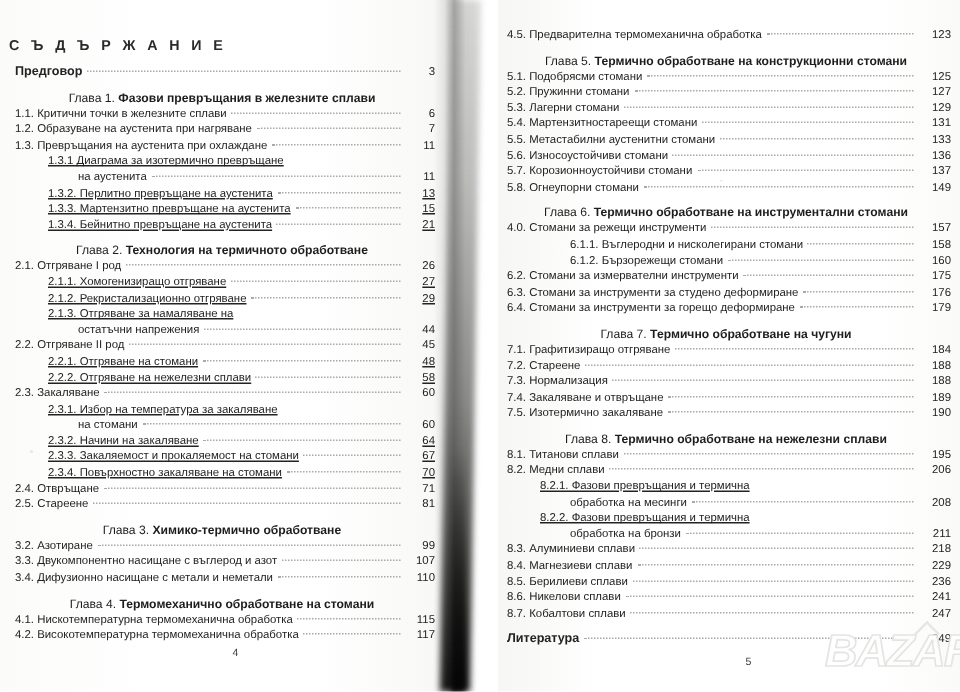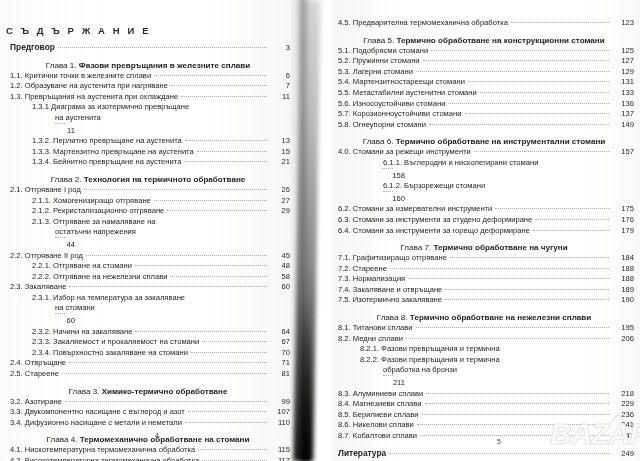--- a/index.html
+++ b/index.html
@@ -104,22 +104,22 @@
     flex:0 0 auto;
     text-align:right;
     font-size:7.6px;
     color:#1f1f1f;
   }
   .row.nolead .dots{border-bottom:none;}
   .row.bold .lbl{font-weight:bold;font-size:8.4px;}
 
   
   .l1{padding-left:4px;justify-content:flex-end;}
-  .l2{padding-left:26px;}
-  .l3{padding-left:46px;flex-direction:column;}
+  .l2{padding-left:26px;text-decoration:underline;}
+  .l3{padding-left:46px;}
 
   .gap{height:6px;}
 
   .col.left .inner{padding:0 0 0 6px;width:284px;}
   .col.right .inner{padding:0 0 0 4px;width:300px;}
   .col.left  .pg{width:20px;}
   .col.right .pg{width:22px;}
 
   .folio{
     position:absolute;
@@ -444,20 +444,25 @@
         </div>
         <div class="row l1">
           <span class="lbl">8.2. Медни сплави</span>
           <span class="dots"></span>
           <span class="pg">206</span>
         </div>
         <div class="row l2 nolead">
           <span class="lbl">8.2.1. Фазови превръщания и термична</span>
           <span class="dots"></span>
           <span class="pg"></span>
+        </div>
+        <div class="row l3">
+          <span class="lbl">обработка на месинги</span>
+          <span class="dots"></span>
+          <span class="pg">208</span>
         </div>
         <div class="row l2 nolead">
           <span class="lbl">8.2.2. Фазови превръщания и термична</span>
           <span class="dots"></span>
           <span class="pg"></span>
         </div>
         <div class="row l3">
           <span class="lbl">обработка на бронзи</span>
           <span class="dots"></span>
           <span class="pg">211</span>

